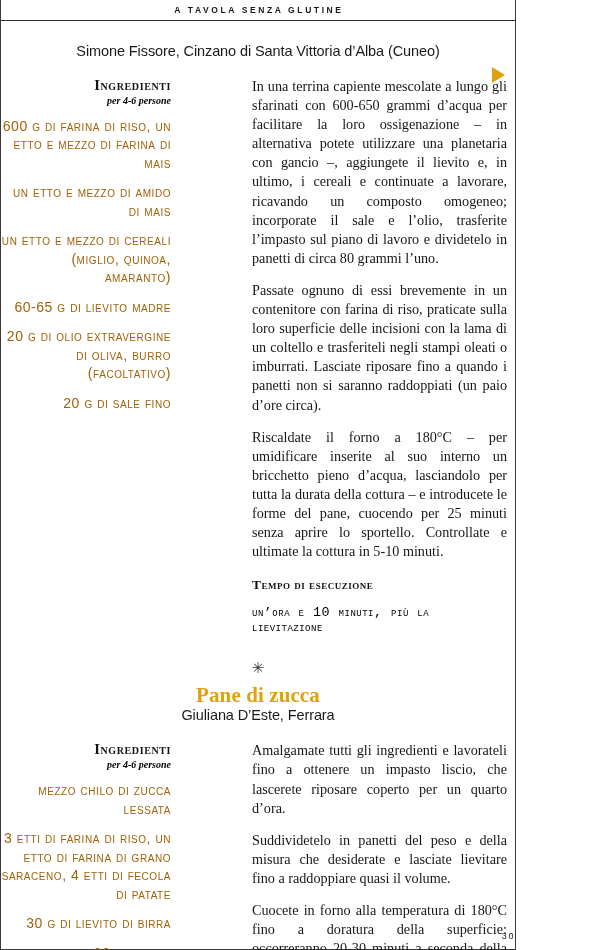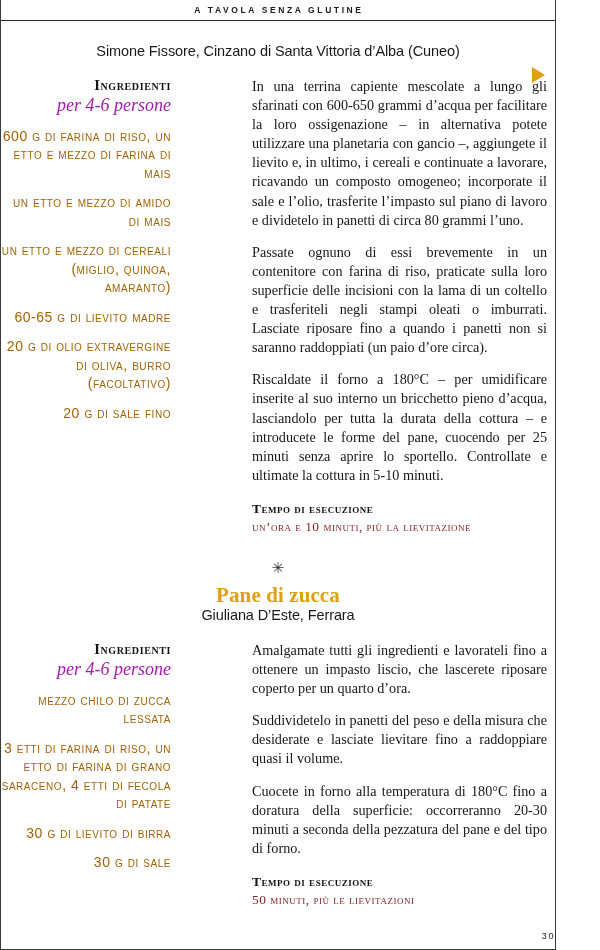--- a/index.html
+++ b/index.html
@@ -10,21 +10,21 @@
   body {
     width: 600px;
     height: 950px;
     font-family: "Liberation Serif", serif;
     color: #1a1a1a;
     overflow: hidden;
   }
 
   .page {
     position: relative;
-    width: 556px;
+    width: 516px;
     height: 950px;
     box-sizing: border-box;
     border-left: 1px solid #3a3a3a;
     border-right: 1px solid #3a3a3a;
     border-bottom: 1px solid #3a3a3a;
     background: #fff;
   }
 
   
   .running-head {
@@ -104,23 +104,24 @@
     font-family: "Liberation Serif", serif;
     font-variant: small-caps;
     font-weight: 700;
     font-size: 14.5px;
     letter-spacing: 0.6px;
     color: #111;
   }
   .ing-serves {
     font-family: "Liberation Serif", serif;
     font-style: italic;
-    font-size: 18px;
-    color: #a21caf;
+    font-size: 10px;
+    color: #000000;
     margin-top: 1px;
+    font-weight: bold;
   }
   .ing-list {
     list-style: none;
     margin: 0;
     padding: 0;
   }
   .ing-item {
     font-family: "Liberation Sans", sans-serif;
     font-variant: small-caps;
     text-transform: lowercase;
@@ -145,26 +146,26 @@
   .time-label {
     font-family: "Liberation Serif", serif;
     font-variant: small-caps;
     font-weight: 700;
     font-size: 13.4px;
     letter-spacing: 0.5px;
     color: #111;
     margin-top: 16px;
   }
   .time-value {
-    font-family: Liberation Serif, serif;
+    font-family: Liberation Mono, monospace;
     font-variant: small-caps;
     font-size: 13.4px;
     letter-spacing: 0.5px;
-    color: #7f1d1d;
-    margin-top: 2px;
+    color: #000000;
+    margin-top: 12px;
   }
 
   
   .separator {
     text-align: center;
     font-family: "Liberation Serif", serif;
     font-size: 15px;
     color: #333;
     line-height: 1;
   }

